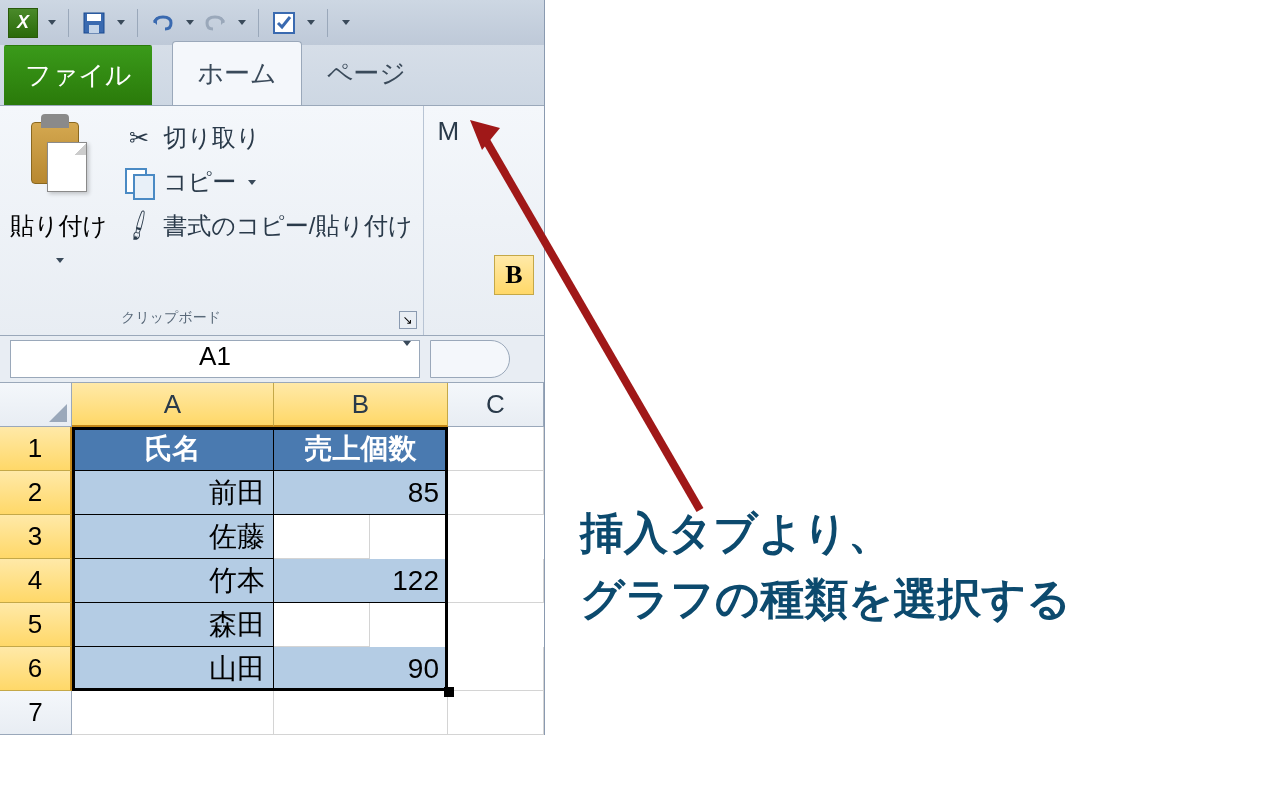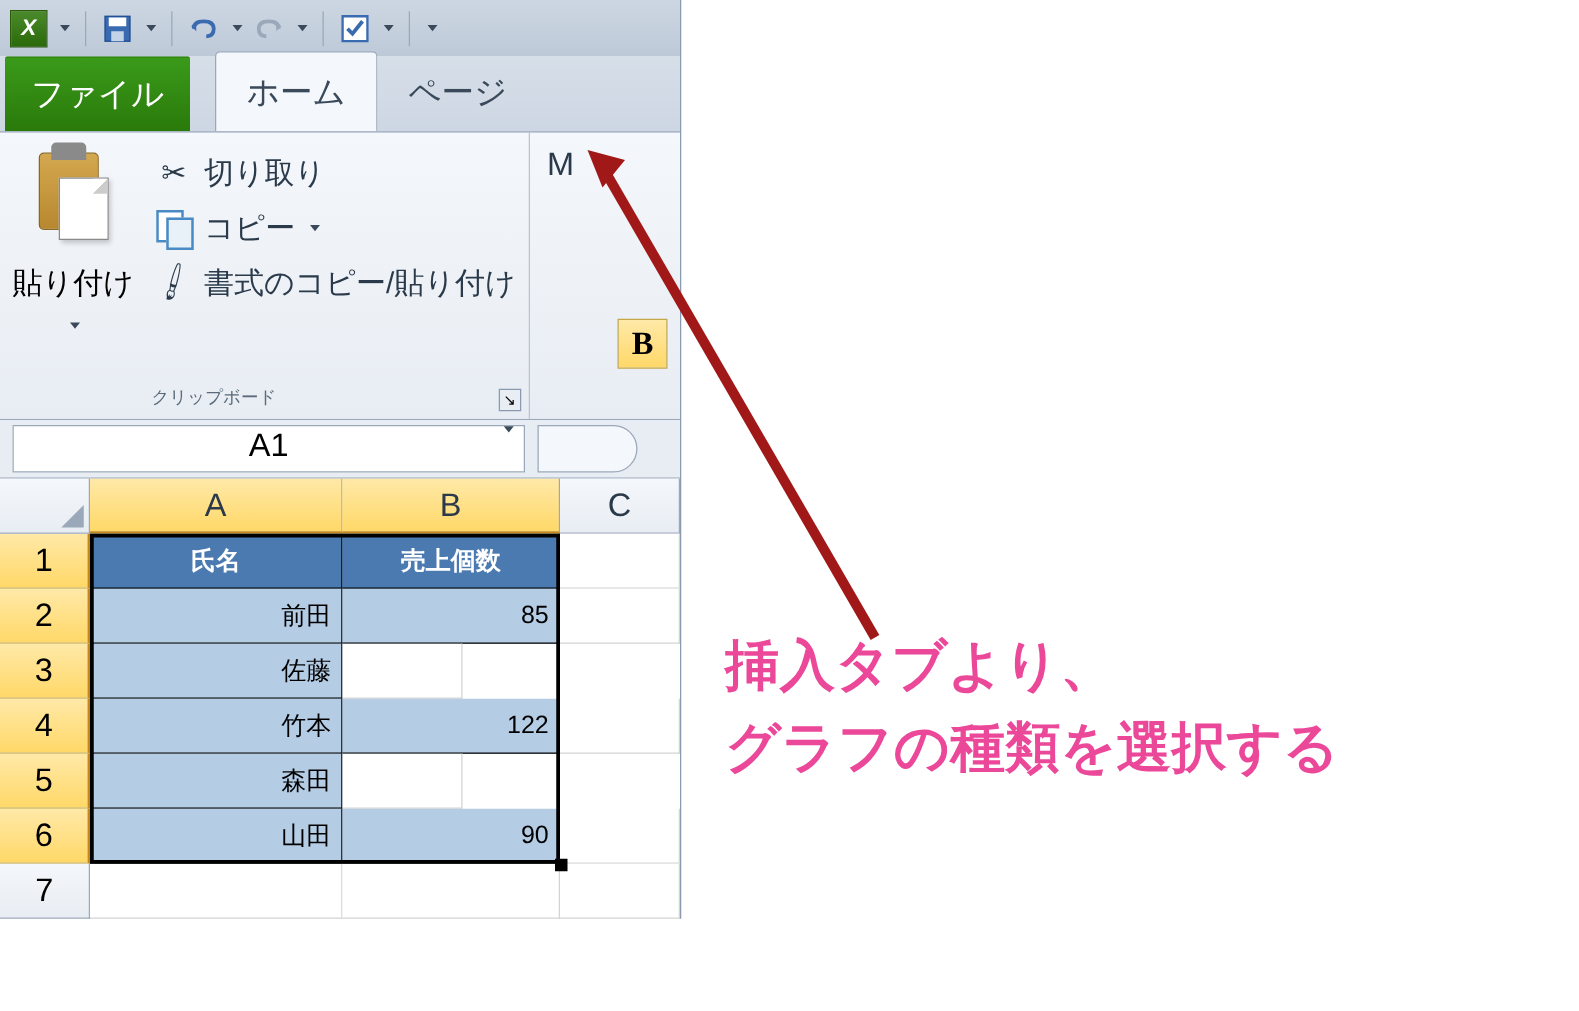--- a/index.html
+++ b/index.html
@@ -300,21 +300,21 @@
     border-right: 1px solid #9aa8ba;
     border-bottom: 1px solid #9aa8ba;
   }
   .cell {
     border-right: 1px solid #000;
     border-bottom: 1px solid #000;
     background: #b4cce4;
     display: flex;
     align-items: center;
     padding: 0 8px;
-    font-size: 20px;
+    font-size: 28px;
     text-align: right;
   }
   .cell.header-cell {
     background: #4a7ab0;
     color: #fff;
     font-weight: bold;
     justify-content: center;
   }
   .cell.name { justify-content: flex-end; }
   .cell.num { justify-content: flex-end; }
@@ -331,21 +331,21 @@
   .selection-handle {
     position: absolute;
     width: 10px; height: 10px;
     background: #000;
   }
   
   .annotation {
     position: absolute;
     left: 580px;
     top: 500px;
-    color: #ec4899;
+    color: #0c4a6e;
     font-size: 44px;
     font-weight: bold;
     line-height: 1.5;
   }
   .arrow-svg {
     position: absolute;
     left: 460px;
     top: 110px;
     pointer-events: none;
   }

